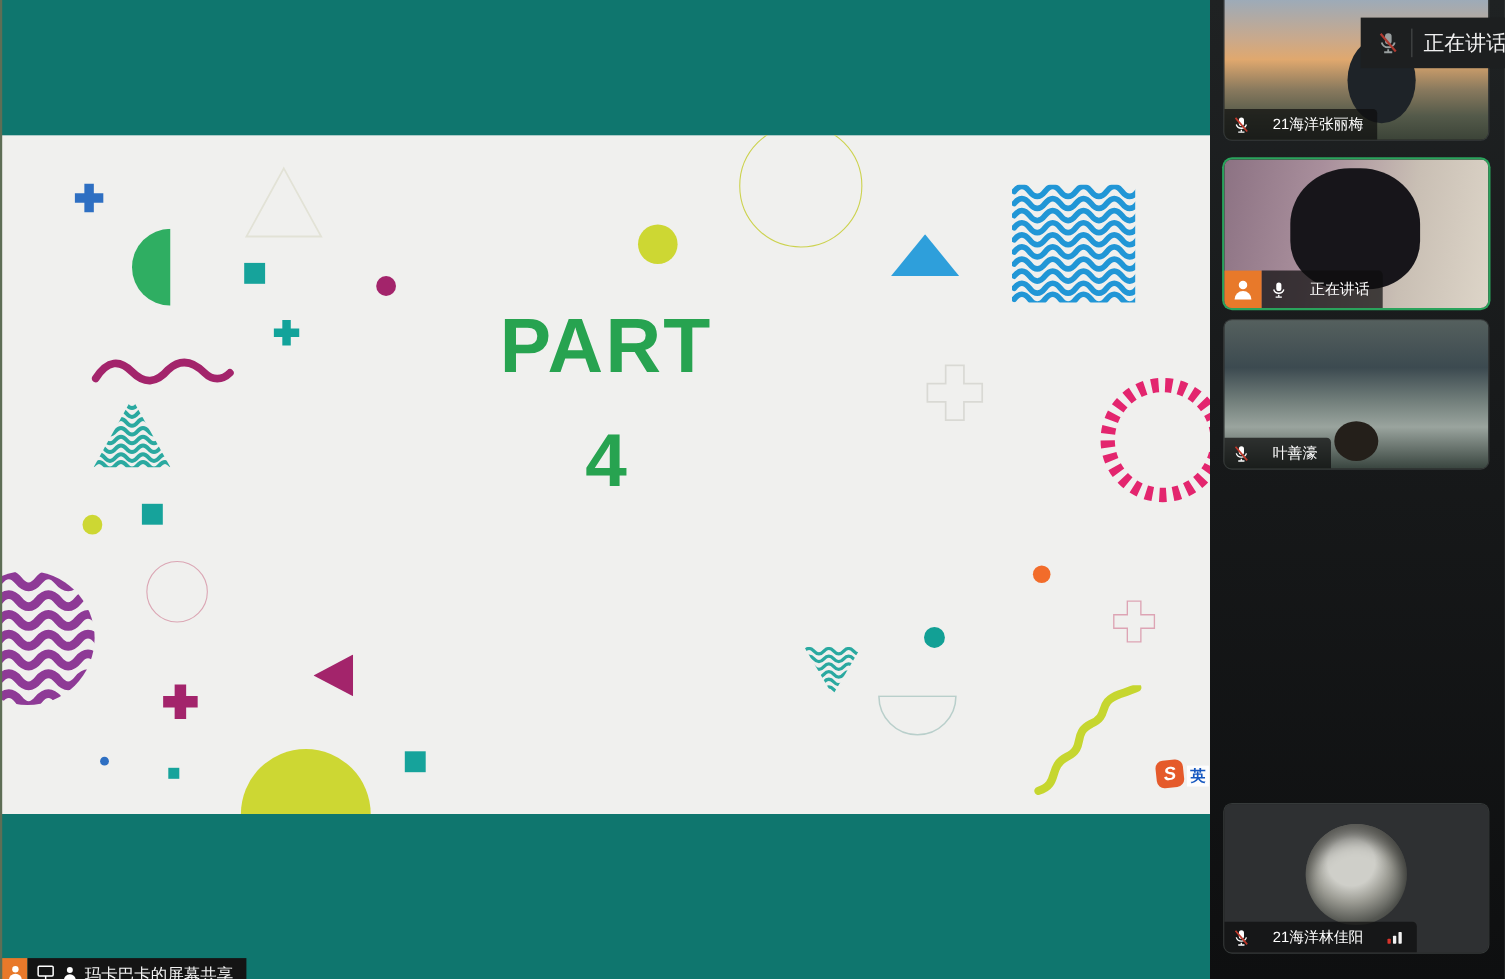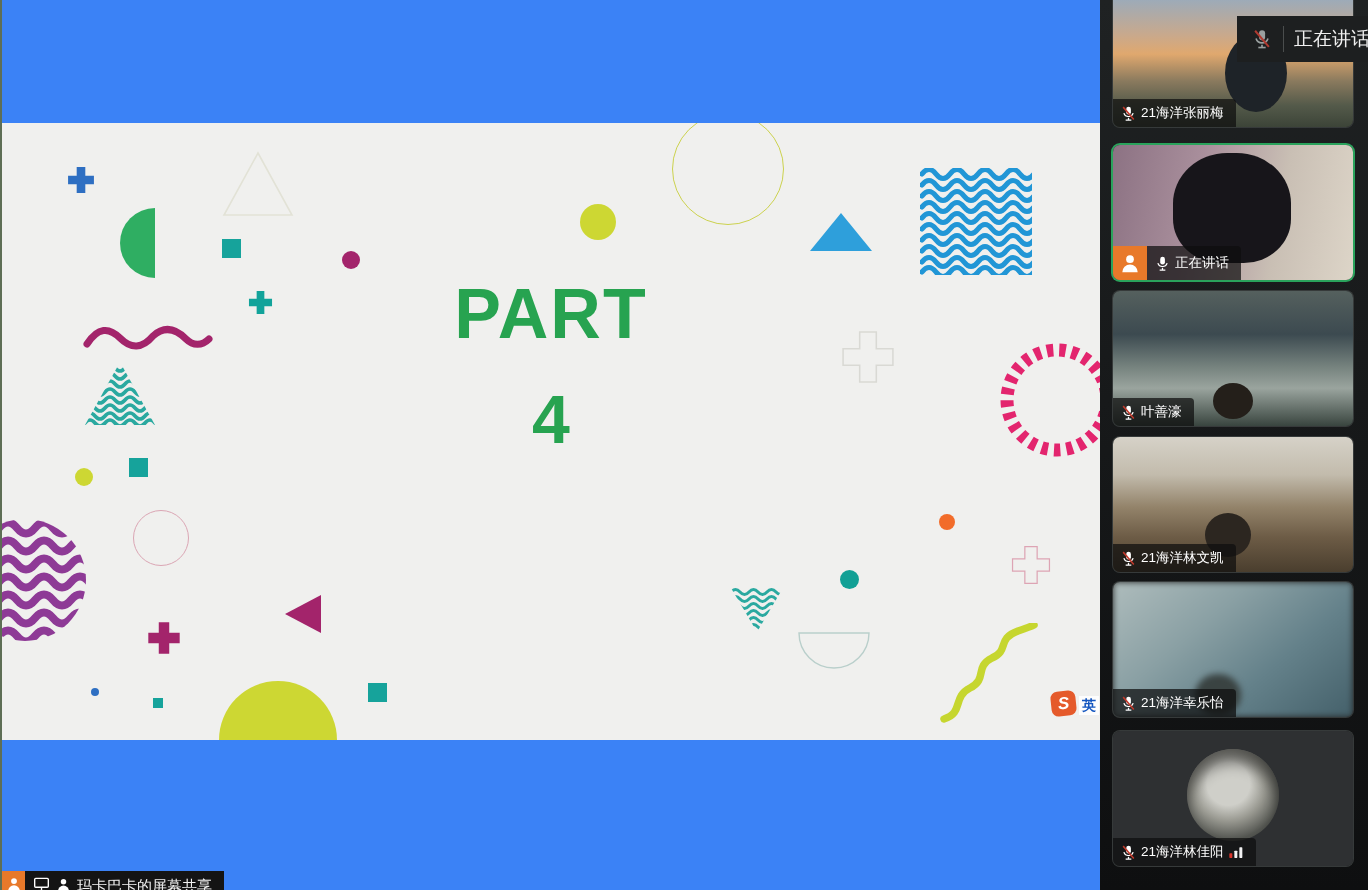--- a/index.html
+++ b/index.html
@@ -2,21 +2,21 @@
 <html><head>
 <meta charset="utf-8">
 <style>
   html,body{margin:0;padding:0;}
   body{
     width:1368px;height:890px;position:relative;overflow:hidden;
     background:#17191a;font-family:"Liberation Sans","DejaVu Sans",sans-serif;
     -webkit-font-smoothing:antialiased;
   }
   
-  .main{position:absolute;left:0;top:0;width:1100px;height:890px;background:#3b82f6;}
+  .main{position:absolute;left:0;top:0;width:1100px;height:890px;background:#0f766e;}
   .edge-strip{position:absolute;left:0;top:0;width:2px;height:890px;background:#5e6e55;z-index:40;}
   .slide{position:absolute;left:0;top:123px;width:1100px;height:617px;background:#f0f0ee;overflow:hidden;}
 
   .shape{position:absolute;}
   .dot{border-radius:50%;}
   .sq{background:#16a39b;}
 
   .title-block{position:absolute;left:351px;top:156px;width:400px;display:flex;flex-direction:column;align-items:center;}
   .title-part{font-size:70px;font-weight:bold;letter-spacing:2px;color:#27a350;line-height:1;}
   .title-num{font-size:68px;font-weight:bold;color:#27a350;line-height:1;margin-top:36px;}
@@ -36,21 +36,21 @@
 
   
   .sidebar{position:absolute;left:1100px;top:0;width:268px;height:890px;
     background:linear-gradient(180deg,#1f2223 0%,#17191a 45%,#0e0f10 100%);}
   .thumb{position:absolute;left:13px;width:240px;height:135px;border-radius:7px;overflow:hidden;
     background:#222;box-shadow:0 0 0 1px #363a3a;}
   .thumb.active{box-shadow:0 0 0 2px #2aa35c;}
   .vid{position:absolute;inset:0;}
   .head{position:absolute;border-radius:50%;}
   .blurred{filter:blur(3px);}
-  .namebar{position:absolute;left:0;bottom:0;display:flex;align-items:center;gap:4px;
+  .namebar{position:absolute;left:0;bottom:0;display:flex;align-items:center;gap:20px;
     background:rgba(14,14,14,.72);height:28px;padding:0 12px 0 7px;border-top-right-radius:4px;}
   .namebar .nm{color:#fff;font-size:13.5px;white-space:nowrap;}
   .presenter-badge{position:absolute;left:0;bottom:0;width:34px;height:34px;background:#e8792a;
     display:flex;align-items:center;justify-content:center;}
   .namebar.tall{left:34px;height:34px;border-top-right-radius:4px;}
   .avatar{position:absolute;left:74px;top:18px;width:92px;height:92px;border-radius:50%;
     background:radial-gradient(circle at 45% 38%,#cfcfc9 0 28%,#9a9a92 48%,#555752 72%,#2b2d2b 100%);
     box-shadow:inset 0 14px 14px rgba(0,0,0,.45);}
 
   
@@ -296,49 +296,21 @@
         <rect x="8.8" y="2.5" width="6.6" height="11" rx="3.3" fill="#fff"></rect>
         <path d="M5.5,11.5 a6.8,6.8 0 0 0 13,0" stroke="#fff" stroke-width="1.8" fill="none"></path>
         <line x1="12" y1="18.3" x2="12" y2="21" stroke="#fff" stroke-width="1.8"></line>
         <line x1="8" y1="21.3" x2="16" y2="21.3" stroke="#fff" stroke-width="1.8"></line>
         <line x1="4.5" y1="3" x2="19.5" y2="20.5" stroke="#c0392b" stroke-width="2.2"></line>
       </svg>
       <span class="nm">叶善濠</span>
     </div>
   </div>
 
-  <div class="thumb" style="top:437px;">
-    <div class="vid" style="background:linear-gradient(180deg,#d6d2c8 0%,#c2bbac 28%,#93836a 52%,#6d5c46 74%,#4a3e2e 100%);"></div>
-    <div class="head" style="left:92px;top:76px;width:46px;height:44px;background:#2c2620;"></div>
-    <div class="namebar">
-      <svg width="17" height="17" viewBox="0 0 24 24">
-        <rect x="8.8" y="2.5" width="6.6" height="11" rx="3.3" fill="#fff"></rect>
-        <path d="M5.5,11.5 a6.8,6.8 0 0 0 13,0" stroke="#fff" stroke-width="1.8" fill="none"></path>
-        <line x1="12" y1="18.3" x2="12" y2="21" stroke="#fff" stroke-width="1.8"></line>
-        <line x1="8" y1="21.3" x2="16" y2="21.3" stroke="#fff" stroke-width="1.8"></line>
-        <line x1="4.5" y1="3" x2="19.5" y2="20.5" stroke="#c0392b" stroke-width="2.2"></line>
-      </svg>
-      <span class="nm">21海洋林文凯</span>
-    </div>
-  </div>
-
-  <div class="thumb" style="top:582px;">
-    <div class="vid blurred" style="background:linear-gradient(140deg,#aebcbc 0%,#8aa0a4 35%,#64818a 65%,#44606a 100%);"></div>
-    <div class="head blurred" style="left:82px;top:92px;width:46px;height:42px;background:#3a4342;"></div>
-    <div class="namebar">
-      <svg width="17" height="17" viewBox="0 0 24 24">
-        <rect x="8.8" y="2.5" width="6.6" height="11" rx="3.3" fill="#fff"></rect>
-        <path d="M5.5,11.5 a6.8,6.8 0 0 0 13,0" stroke="#fff" stroke-width="1.8" fill="none"></path>
-        <line x1="12" y1="18.3" x2="12" y2="21" stroke="#fff" stroke-width="1.8"></line>
-        <line x1="8" y1="21.3" x2="16" y2="21.3" stroke="#fff" stroke-width="1.8"></line>
-        <line x1="4.5" y1="3" x2="19.5" y2="20.5" stroke="#c0392b" stroke-width="2.2"></line>
-      </svg>
-      <span class="nm">21海洋幸乐怡</span>
-    </div>
-  </div>
+
 
   <div class="thumb" style="top:731px;text-align:right;">
     <div class="vid" style="background:#2e3032;"></div>
     <div class="avatar"></div>
     <div class="namebar">
       <svg width="17" height="17" viewBox="0 0 24 24">
         <rect x="8.8" y="2.5" width="6.6" height="11" rx="3.3" fill="#fff"></rect>
         <path d="M5.5,11.5 a6.8,6.8 0 0 0 13,0" stroke="#fff" stroke-width="1.8" fill="none"></path>
         <line x1="12" y1="18.3" x2="12" y2="21" stroke="#fff" stroke-width="1.8"></line>
         <line x1="8" y1="21.3" x2="16" y2="21.3" stroke="#fff" stroke-width="1.8"></line>

